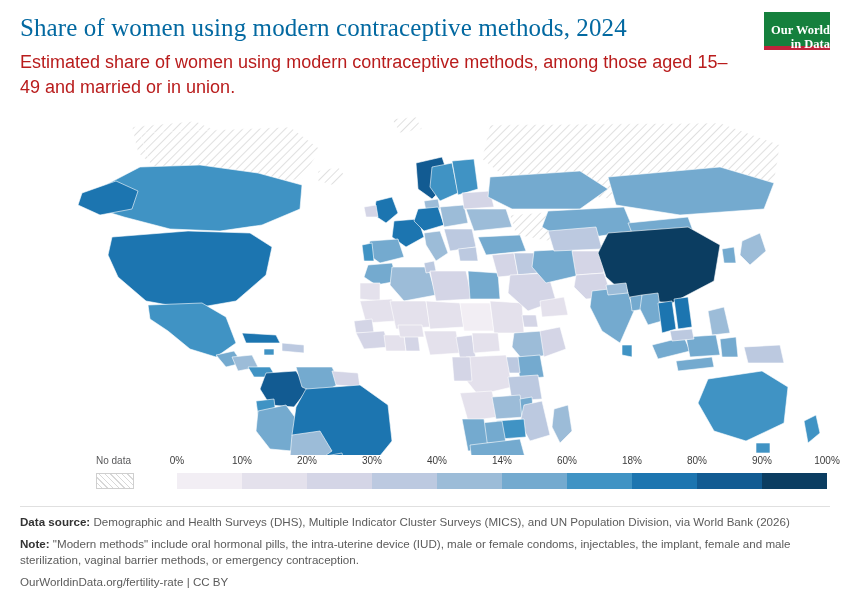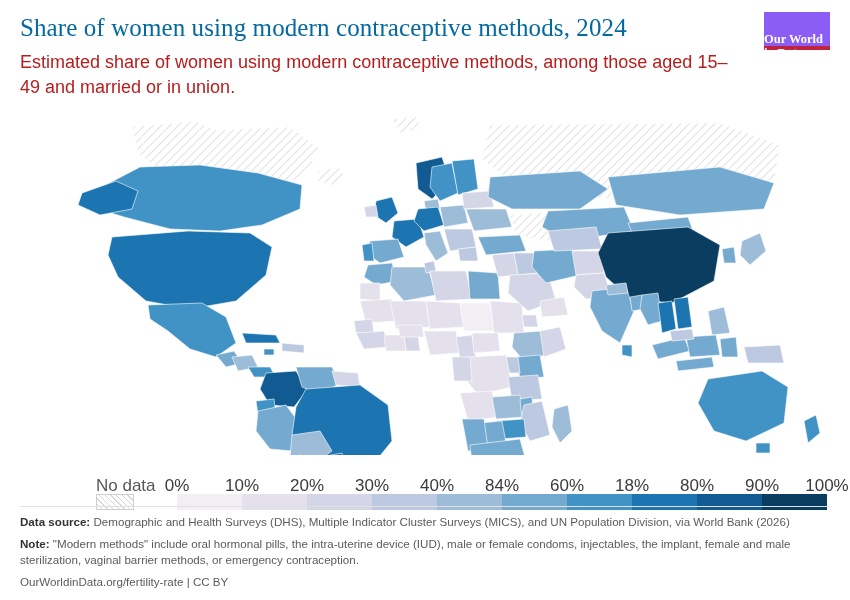--- a/index.html
+++ b/index.html
@@ -40,28 +40,28 @@
     margin: 7px 0 0 0;
     line-height: 1.38;
     max-width: 720px;
   }
   .owid-logo {
     position: absolute;
     top: -2px;
     right: 0;
     width: 66px;
     height: 38px;
-    background: #8b5cf6;
+    background: #15803d;
     color: #ffffff;
     font-family: "Liberation Serif", serif;
     font-weight: 700;
     font-size: 12.5px;
     line-height: 1.08;
-    text-align: left;
-    padding-top: 21px;
+    text-align: right;
+    padding-top: 12px;
     box-sizing: border-box;
     border-bottom: 4px solid #c0233b;
   }
   
   .map-wrap {
     position: relative;
     width: 810px;
     height: 350px;
     margin-top: 6px;
   }
@@ -71,23 +71,22 @@
   
   .legend {
     position: relative;
     width: 810px;
     height: 48px;
     margin-top: 0px;
   }
   .legend-labels {
     position: relative;
     height: 16px;
-    font-size: 17px;
+    font-size: 10px;
     color: #3b3b3b;
-    margin-top: 21px;
   }
   .legend-labels span {
     position: absolute;
     top: 0;
     transform: translateX(-50%);
     white-space: nowrap;
   }
   .legend-nodata-label {
     position: absolute;
     top: 0;
@@ -289,21 +288,21 @@
   </div>
 
   <div class="legend">
     <div class="legend-labels">
       <span class="legend-nodata-label">No data</span>
       <span style="left:157px">0%</span>
       <span style="left:222px">10%</span>
       <span style="left:287px">20%</span>
       <span style="left:352px">30%</span>
       <span style="left:417px">40%</span>
-      <span style="left:482px">84%</span>
+      <span style="left:482px">14%</span>
       <span style="left:547px">60%</span>
       <span style="left:612px">18%</span>
       <span style="left:677px">80%</span>
       <span style="left:742px">90%</span>
       <span style="left:807px">100%</span>
     </div>
 
     <div class="legend-nodata-swatch"></div>
 
     <div class="legend-bin" style="left:157px; width:65px; background:#f2eef4;"></div>

